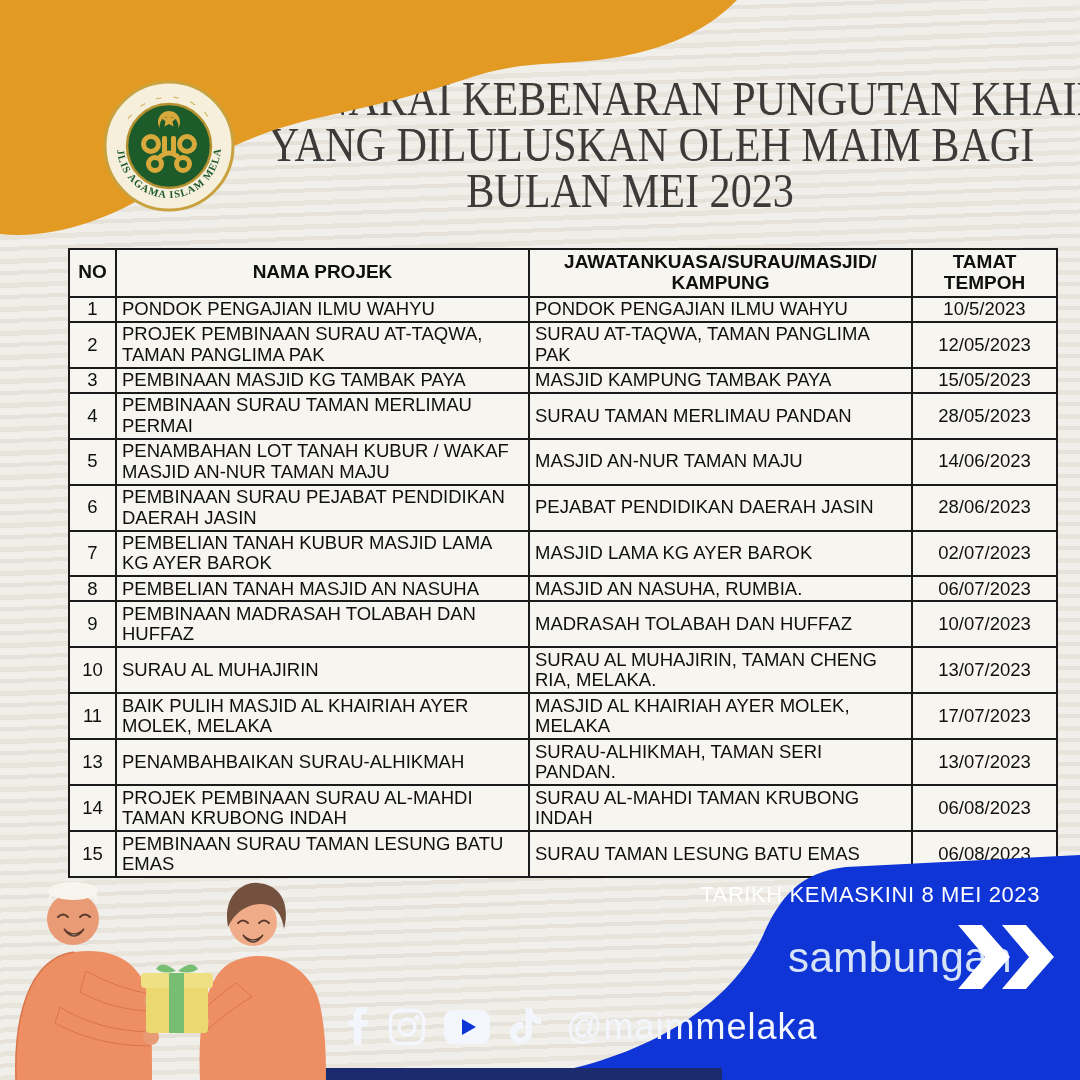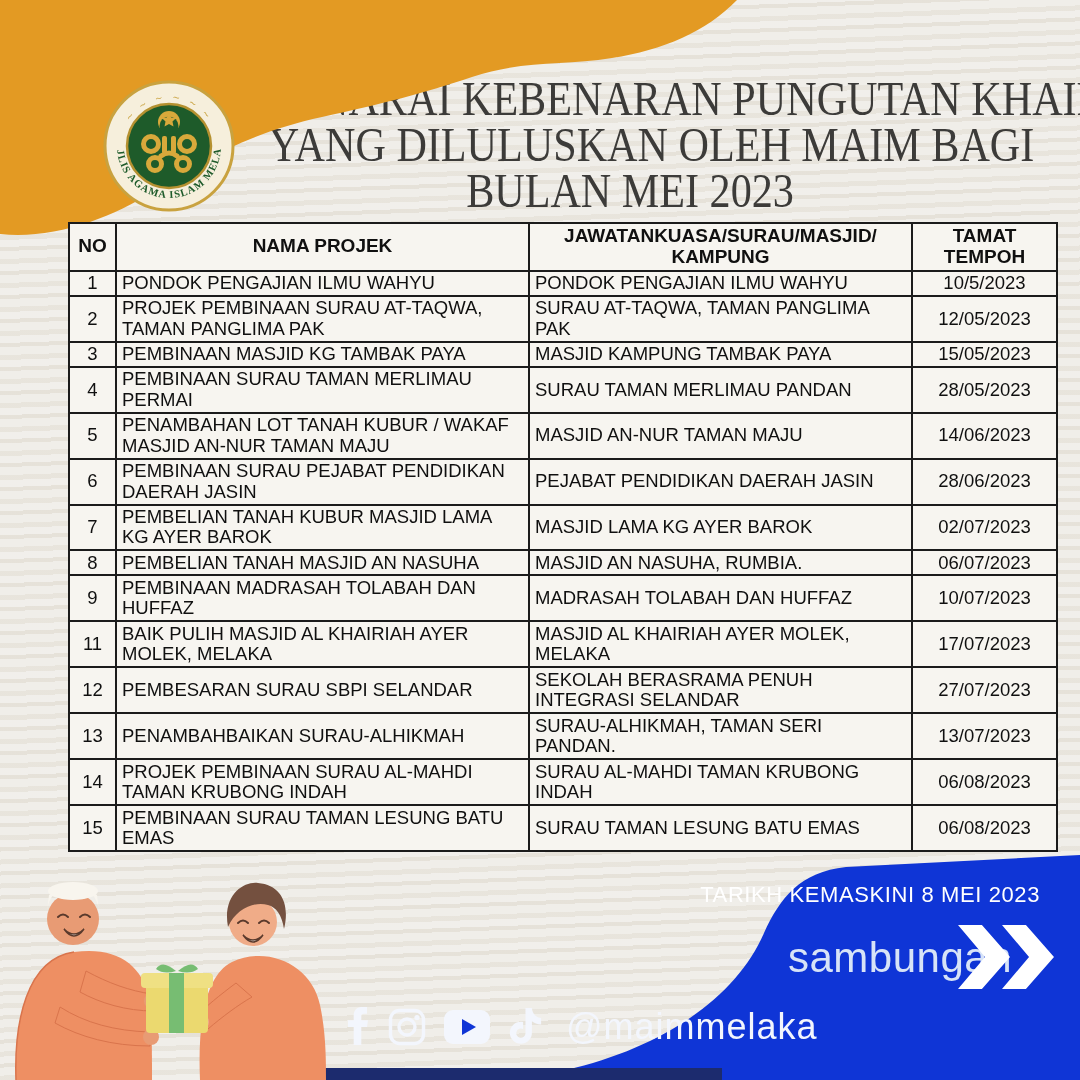--- a/index.html
+++ b/index.html
@@ -23,21 +23,21 @@
     font-family:"Liberation Serif","DejaVu Serif",serif;
     color:#3c3b39;font-size:49px;line-height:46px;font-weight:500;
     transform:scaleX(.86);transform-origin:50% 0;
     letter-spacing:0px;white-space:nowrap;
   }
 
   
   .logo{position:absolute;left:103px;top:80px;width:132px;height:132px;z-index:3;}
 
   
-  .table-wrap{position:absolute;left:68px;top:222px;width:865px;height:630px;z-index:2;}
+  .table-wrap{position:absolute;left:68px;top:248px;width:865px;height:630px;z-index:2;}
   table.maim{
     width:988px;height:630px;border-collapse:collapse;table-layout:fixed;
     background:#f7f5f0;font-size:18.5px;color:#101010;
   }
   table.maim th,table.maim td{
     border:2px solid #1b1b1b;padding:1px 5px;line-height:1.1;
     overflow:hidden;
   }
   table.maim th{font-weight:700;text-align:center;font-size:19px;padding:2px 4px;}
   td.c-no{text-align:center;}
@@ -183,30 +183,30 @@
       <td class="c-text">MASJID AN NASUHA, RUMBIA.</td>
       <td class="c-date">06/07/2023</td>
     </tr>
           <tr>
       <td class="c-no">9</td>
       <td class="c-text">PEMBINAAN MADRASAH TOLABAH DAN HUFFAZ</td>
       <td class="c-text">MADRASAH TOLABAH DAN HUFFAZ</td>
       <td class="c-date">10/07/2023</td>
     </tr>
           <tr>
+      <td class="c-no">10</td>
+      <td class="c-text">SURAU AL MUHAJIRIN</td>
+      <td class="c-text">SURAU AL MUHAJIRIN,  TAMAN CHENG RIA, MELAKA.</td>
+      <td class="c-date">13/07/2023</td>
+    </tr>
+          <tr>
       <td class="c-no">11</td>
       <td class="c-text">BAIK PULIH MASJID AL KHAIRIAH AYER MOLEK, MELAKA</td>
       <td class="c-text">MASJID AL KHAIRIAH AYER MOLEK, MELAKA</td>
       <td class="c-date">17/07/2023</td>
-    </tr>
-          <tr>
-      <td class="c-no">12</td>
-      <td class="c-text">PEMBESARAN SURAU SBPI SELANDAR</td>
-      <td class="c-text">SEKOLAH BERASRAMA PENUH INTEGRASI SELANDAR</td>
-      <td class="c-date">27/07/2023</td>
     </tr>
           <tr>
       <td class="c-no">13</td>
       <td class="c-text">PENAMBAHBAIKAN SURAU-ALHIKMAH</td>
       <td class="c-text">SURAU-ALHIKMAH, TAMAN SERI PANDAN.</td>
       <td class="c-date">13/07/2023</td>
     </tr>
           <tr>
       <td class="c-no">14</td>
       <td class="c-text">PROJEK PEMBINAAN SURAU AL-MAHDI TAMAN KRUBONG INDAH</td>

